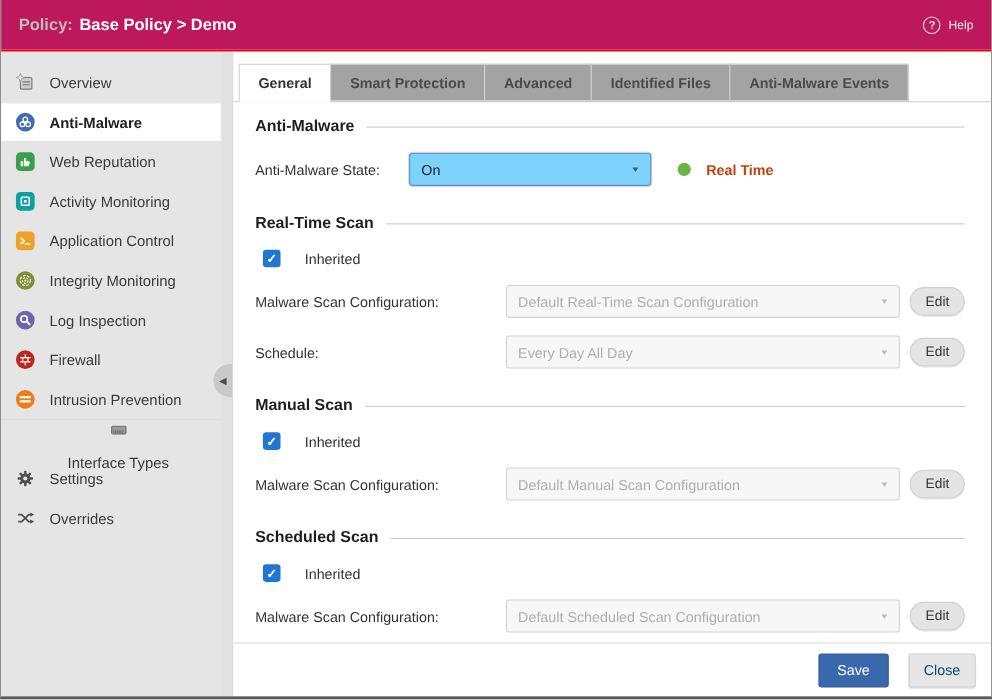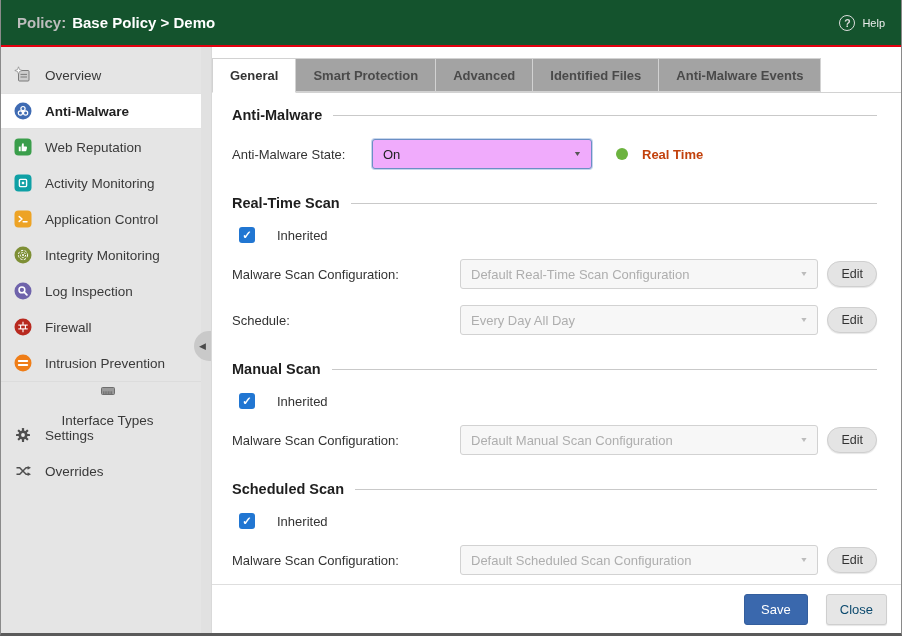--- a/index.html
+++ b/index.html
@@ -4,21 +4,21 @@
 <style>
   * { margin:0; padding:0; box-sizing:border-box; }
   html,body { background:#fff; }
   body { font-family:"Liberation Sans", sans-serif; }
 
   .window{ position:relative; width:902px; height:636px;
     border-left:1px solid #8a8a8a; border-right:1px solid #8a8a8a;
     border-bottom:3px solid #5a5a5a; overflow:hidden; background:#fff;}
 
   
-  .header{ height:45px; background:#14532d; display:flex; align-items:center; padding:0 16px; }
+  .header{ height:45px; background:#be185d; display:flex; align-items:center; padding:0 16px; }
   .title{ font-size:15px; font-weight:bold; }
   .title-prefix{ color:#bdbdbd; }
   .title-path{ color:#ffffff; margin-left:6px; }
   .help{ margin-left:auto; display:flex; align-items:center; gap:7px; color:#ededed;
     font-size:11px; cursor:pointer; }
   .help-icon{ width:16px; height:16px; border:1.5px solid #dcdcdc; border-radius:50%;
     display:flex; align-items:center; justify-content:center; font-size:10.5px; font-weight:bold; color:#dcdcdc; }
   .help-icon::before{ content:"?"; }
   .redline{ height:2px; background:#e3000f; }
 
@@ -37,42 +37,42 @@
 
   .collapse-handle{ position:absolute; left:193px; top:284px; width:17px; height:30px;
     background:#c9c9c9; border-radius:15px 0 0 15px; display:flex; align-items:center;
     justify-content:center; cursor:pointer; z-index:5; }
   .collapse-handle::before{ content:"◀"; font-size:9px; color:#4a4a4a; }
 
   
   .content{ flex:1; background:#fff; border-left:1px solid #d9d9d9; display:flex;
     flex-direction:column; padding-top:11px; min-width:0; }
 
-  .tabstrip{ display:flex; border-bottom:1px solid #d2d2d2; }
+  .tabstrip{ display:flex; padding-left:5px; border-bottom:1px solid #d2d2d2; }
   .tab{ padding:9px 17px 8px 17px; font-size:13px; font-weight:bold; color:#4a4a4a;
     background:#a3a3a3; border:1px solid #d2d2d2; margin-left:-1px; cursor:pointer; white-space:nowrap; }
   .tab:first-child{ margin-left:0; }
   .tab.active{ background:#fff; color:#333; border-bottom:1px solid #fff; margin-bottom:-1px; }
 
   .scrollarea{ flex:1; padding:4px 24px 0 20px; overflow:hidden; }
 
   .section-head{ display:flex; align-items:center; margin-top:26px; }
   .section-head.first{ margin-top:10px; }
   .section-title{ font-size:14.5px; font-weight:bold; color:#1e1e1e; white-space:nowrap; }
   .section-rule{ flex:1; height:1px; background:#c9c9c9; margin-left:11px; }
 
   .form-row{ display:flex; align-items:center; margin-top:16px; }
   .lbl{ font-size:13px; color:#333; }
   .lbl-state{ width:140px; flex:none; }
   .lbl-wide{ width:228px; flex:none; }
 
   .sel{ height:30px; display:flex; align-items:center; justify-content:space-between;
     padding:0 9px 0 10px; font-size:13px; border-radius:3px; cursor:pointer; }
   .sel-caret{ font-size:9px; transform:scaleY(0.8); }
-  .sel-focus{ width:220px; background:#f0abfc; color:#222; border:1px solid #6b8fc4;
+  .sel-focus{ width:220px; background:#7dd3fc; color:#222; border:1px solid #6b8fc4;
     box-shadow:0 0 0 1px #c6d5ec; }
   .sel-focus .sel-caret{ color:#555; }
   .sel-disabled{ width:372px; background:#f7f7f7; color:#aeaeae; border:1px solid #d2d2d2;
     cursor:default; }
   .sel-disabled .sel-caret{ color:#bcbcbc; }
 
   .status-dot{ width:12px; height:12px; border-radius:50%; margin-left:24px; flex:none; }
   .status-label{ margin-left:14px; font-size:13px; font-weight:bold; color:#c2410c; }
 
   .check-row{ margin-left:7px; }

